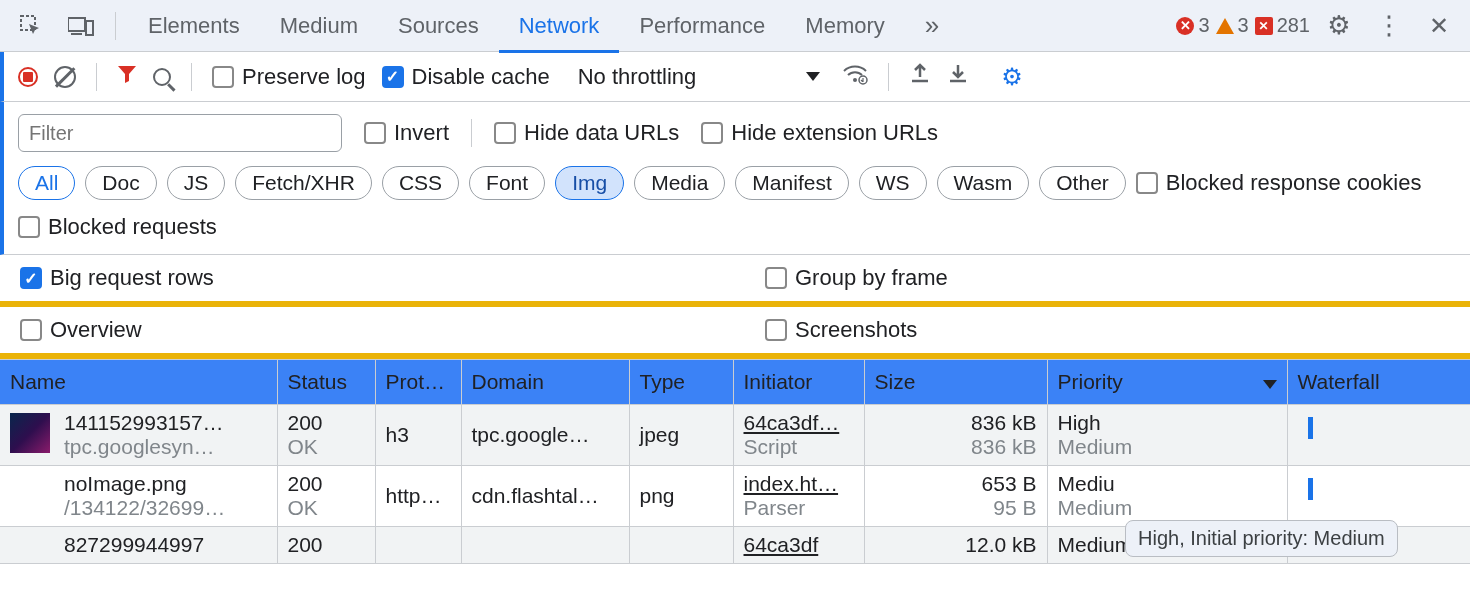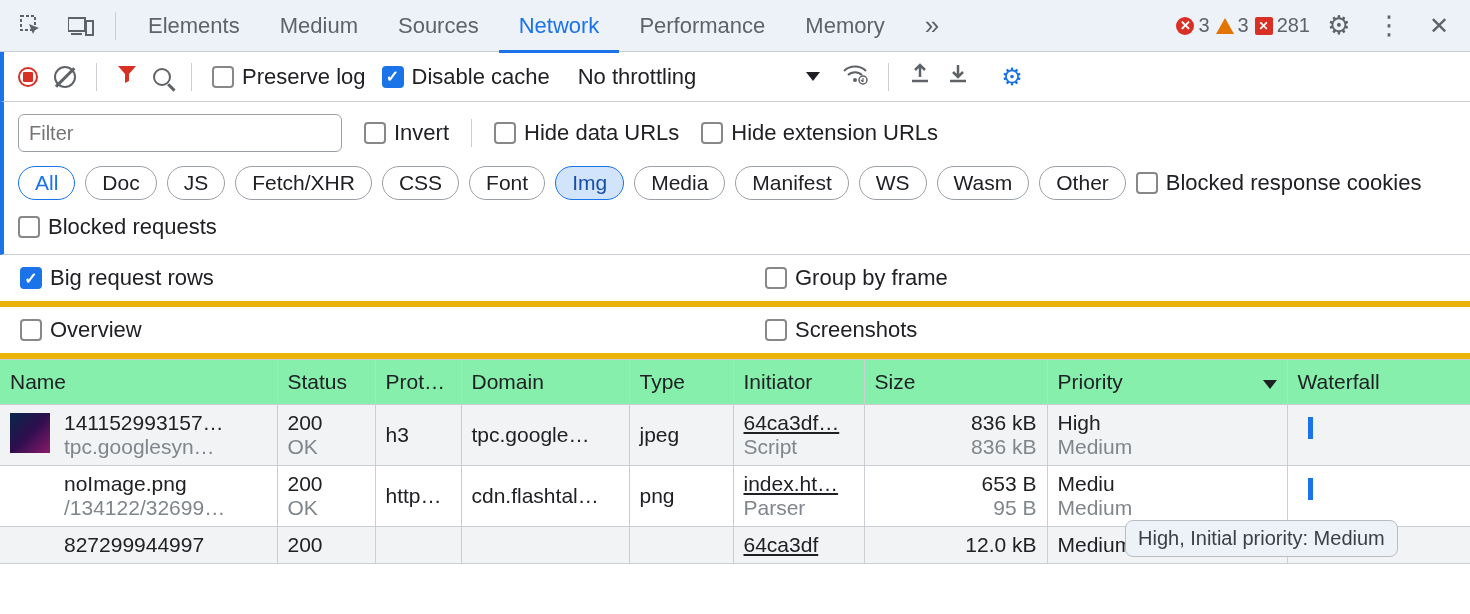--- a/index.html
+++ b/index.html
@@ -145,21 +145,21 @@
   display:flex;align-items:center;
   padding:10px 20px;gap:60px;
 }
 .optcol{flex:1;display:flex;align-items:center;}
 
 
 .tbl{width:100%;border-collapse:collapse;table-layout:fixed;}
 .tbl th{
   text-align:left;font-weight:400;font-size:21px;color:#202124;
   border:1px solid #cacdd1;border-top:1px solid #cacdd1;padding:10px 10px;
-  background:#86efac;
+  background:#3b82f6;
   overflow:hidden;text-overflow:ellipsis;white-space:nowrap;margin-left:48px;
 }
 .tbl th:first-child{border-left:none;}
 .tbl th:last-child{border-right:none;}
 .tbl td{
   border:1px solid #cacdd1;padding:6px 10px;font-size:21px;
   vertical-align:top;overflow:hidden;text-overflow:ellipsis;white-space:nowrap;
 }
 .tbl td:first-child{border-left:none;}
 .tbl td:last-child{border-right:none;}

